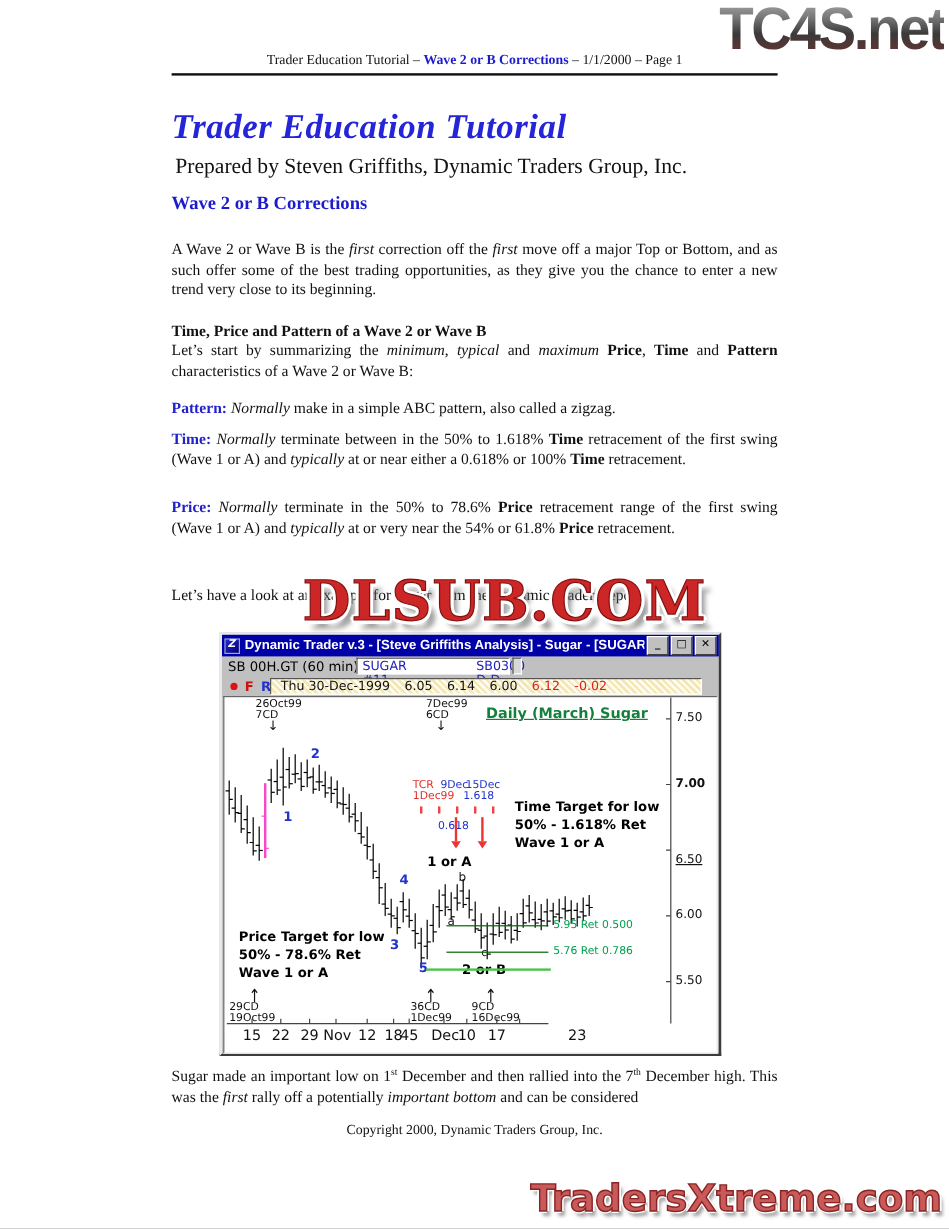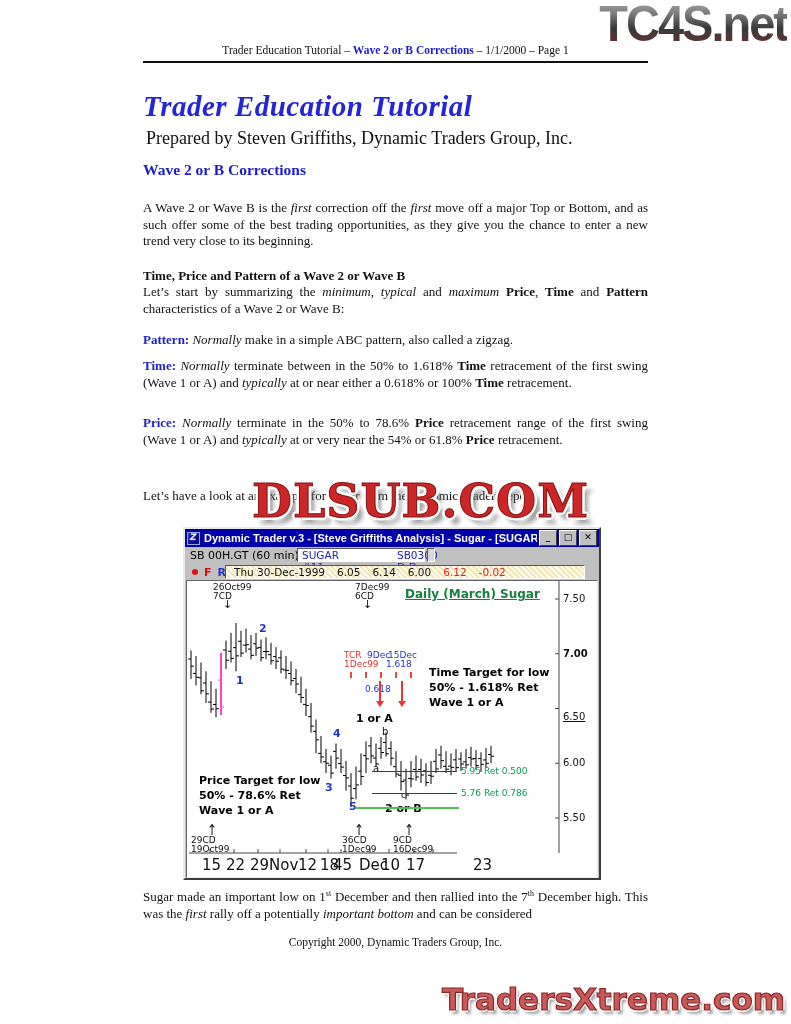--- a/index.html
+++ b/index.html
@@ -88,21 +88,21 @@
   .greent{color:#00a050;font-size:9px;}
   .ctitle{position:absolute;left:218px;top:6px;font:bold 12px "DejaVu Sans",sans-serif;
           text-decoration:underline;color:#15803d;white-space:nowrap;}
   .gline{position:absolute;height:1px;background:#006600;}
   .gline.light{height:2px;background:#4ec34e;}
   .rdash{position:absolute;width:2px;height:6px;background:#ee4444;}
   .rarrow{position:absolute;width:2px;height:20px;background:#ee3333;}
   .rarrow::after{content:"";position:absolute;left:-3px;top:100%;width:0;height:0;
                  border:4px solid transparent;border-top:6px solid #ee3333;}
   .yl{position:absolute;left:376px;width:32px;font-size:10px;color:#111;}
-  .xl{position:absolute;top:275px;width:16px;text-align:center;font-size:15px;color:#111;}
+  .xl{position:absolute;top:275px;width:16px;text-align:center;font-size:12px;color:#111;}
   .xl.wide{width:24px;}
   .upar{position:absolute;font-size:12px;line-height:12px;color:#111;transform:scaleY(1.25);}
   .dnar{position:absolute;font-size:11px;line-height:11px;color:#111;}
 </style>
 </head>
 <body>
 
 <div class="page">
 
   <div class="tc4s">TC4S.net</div>

